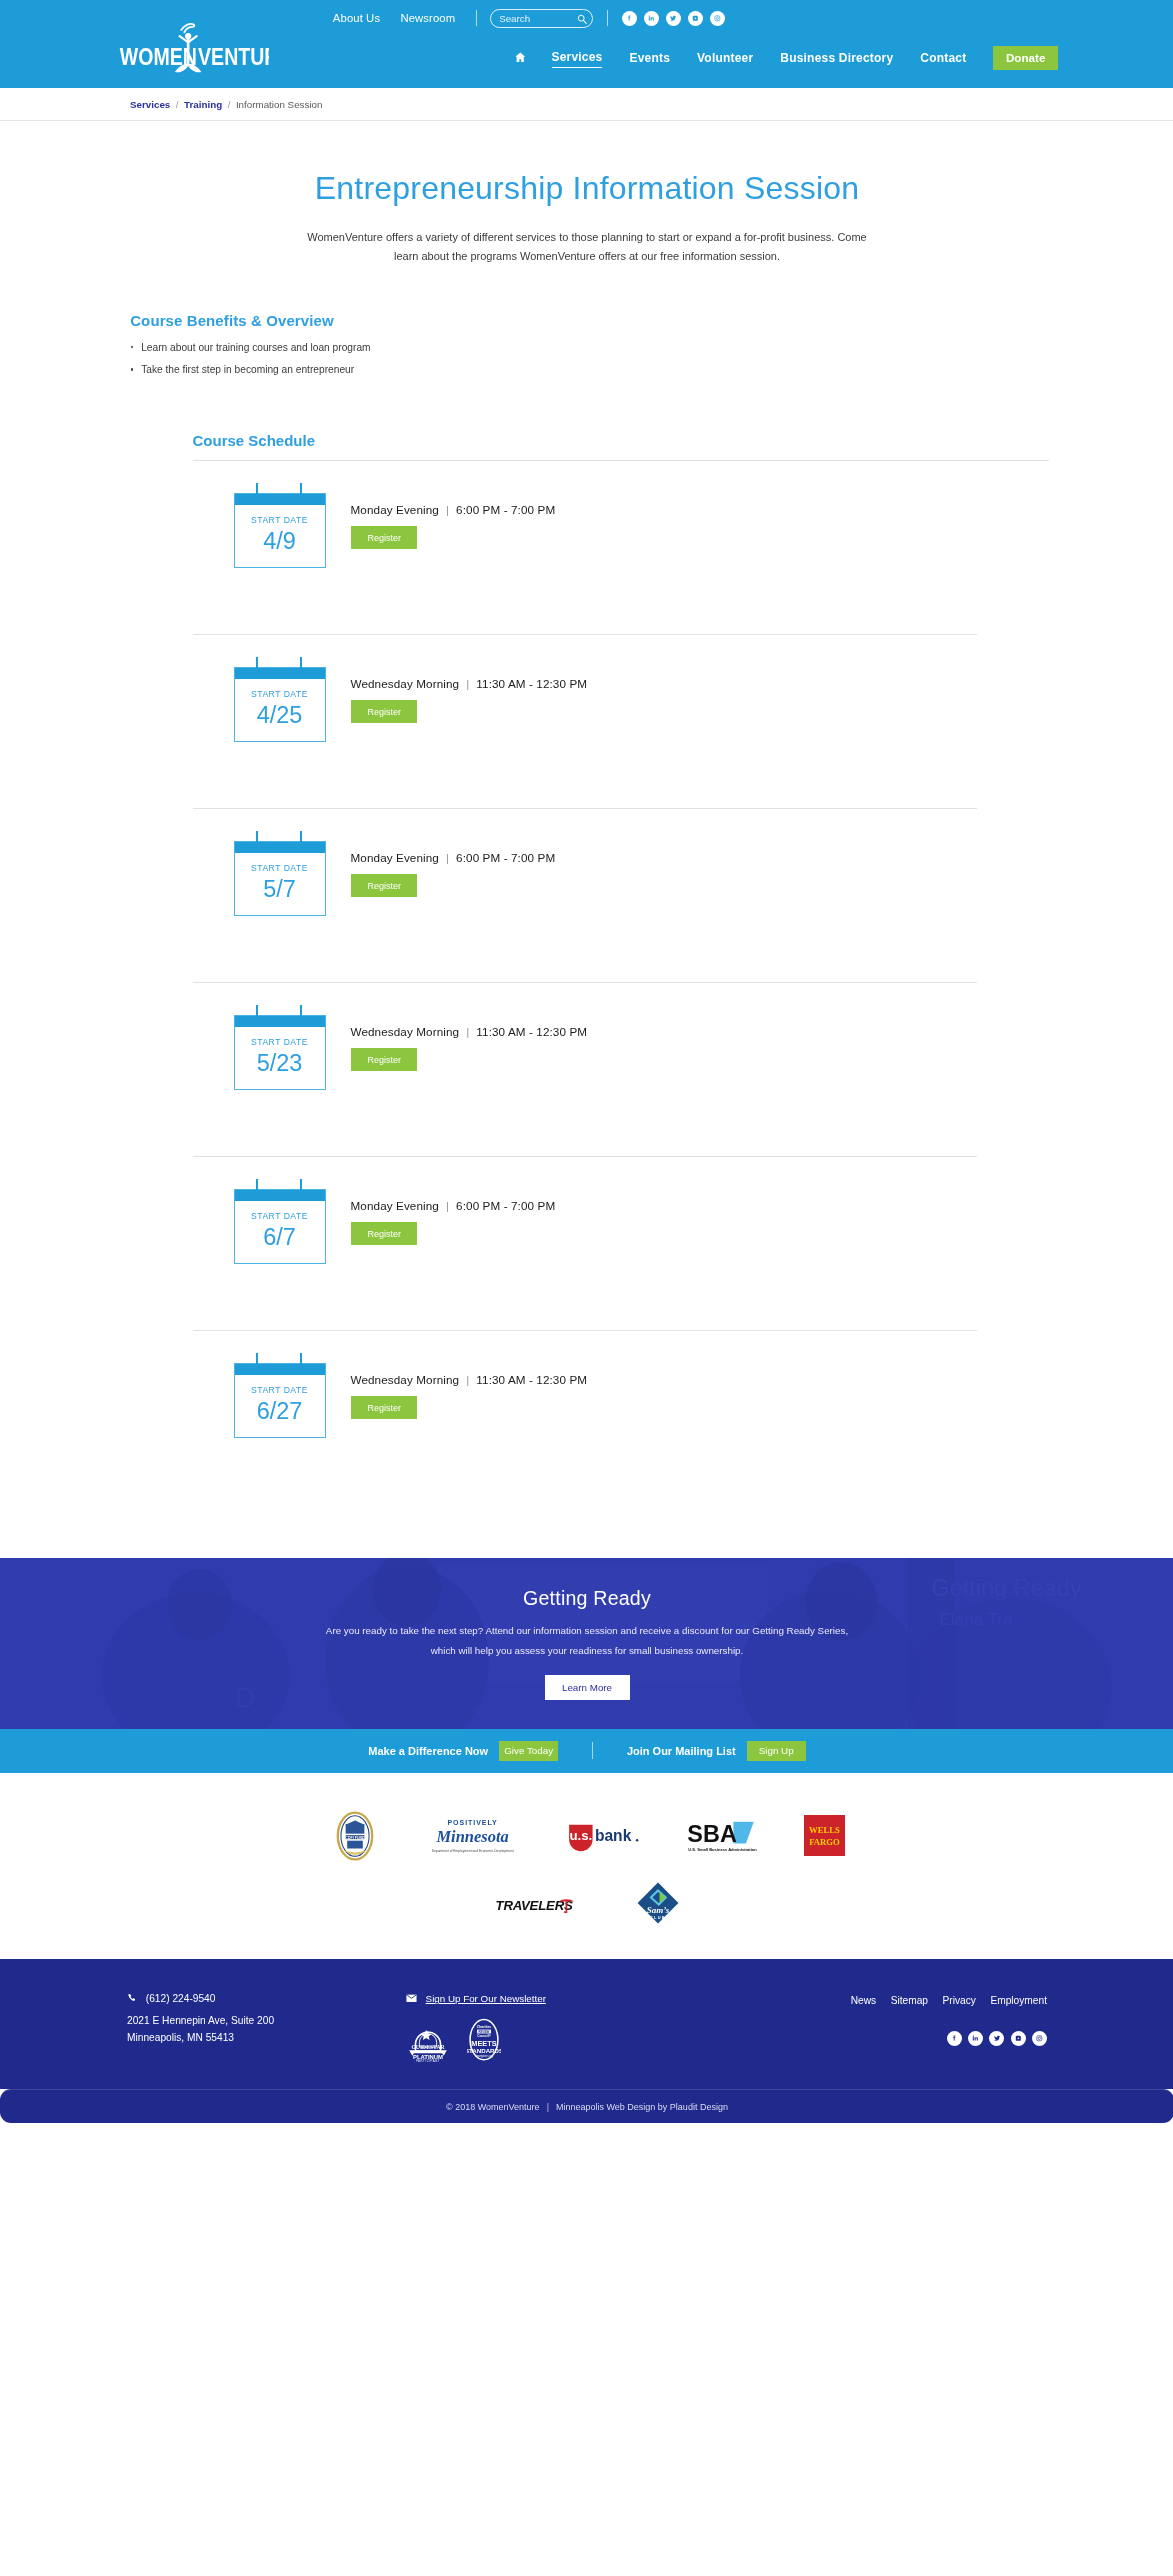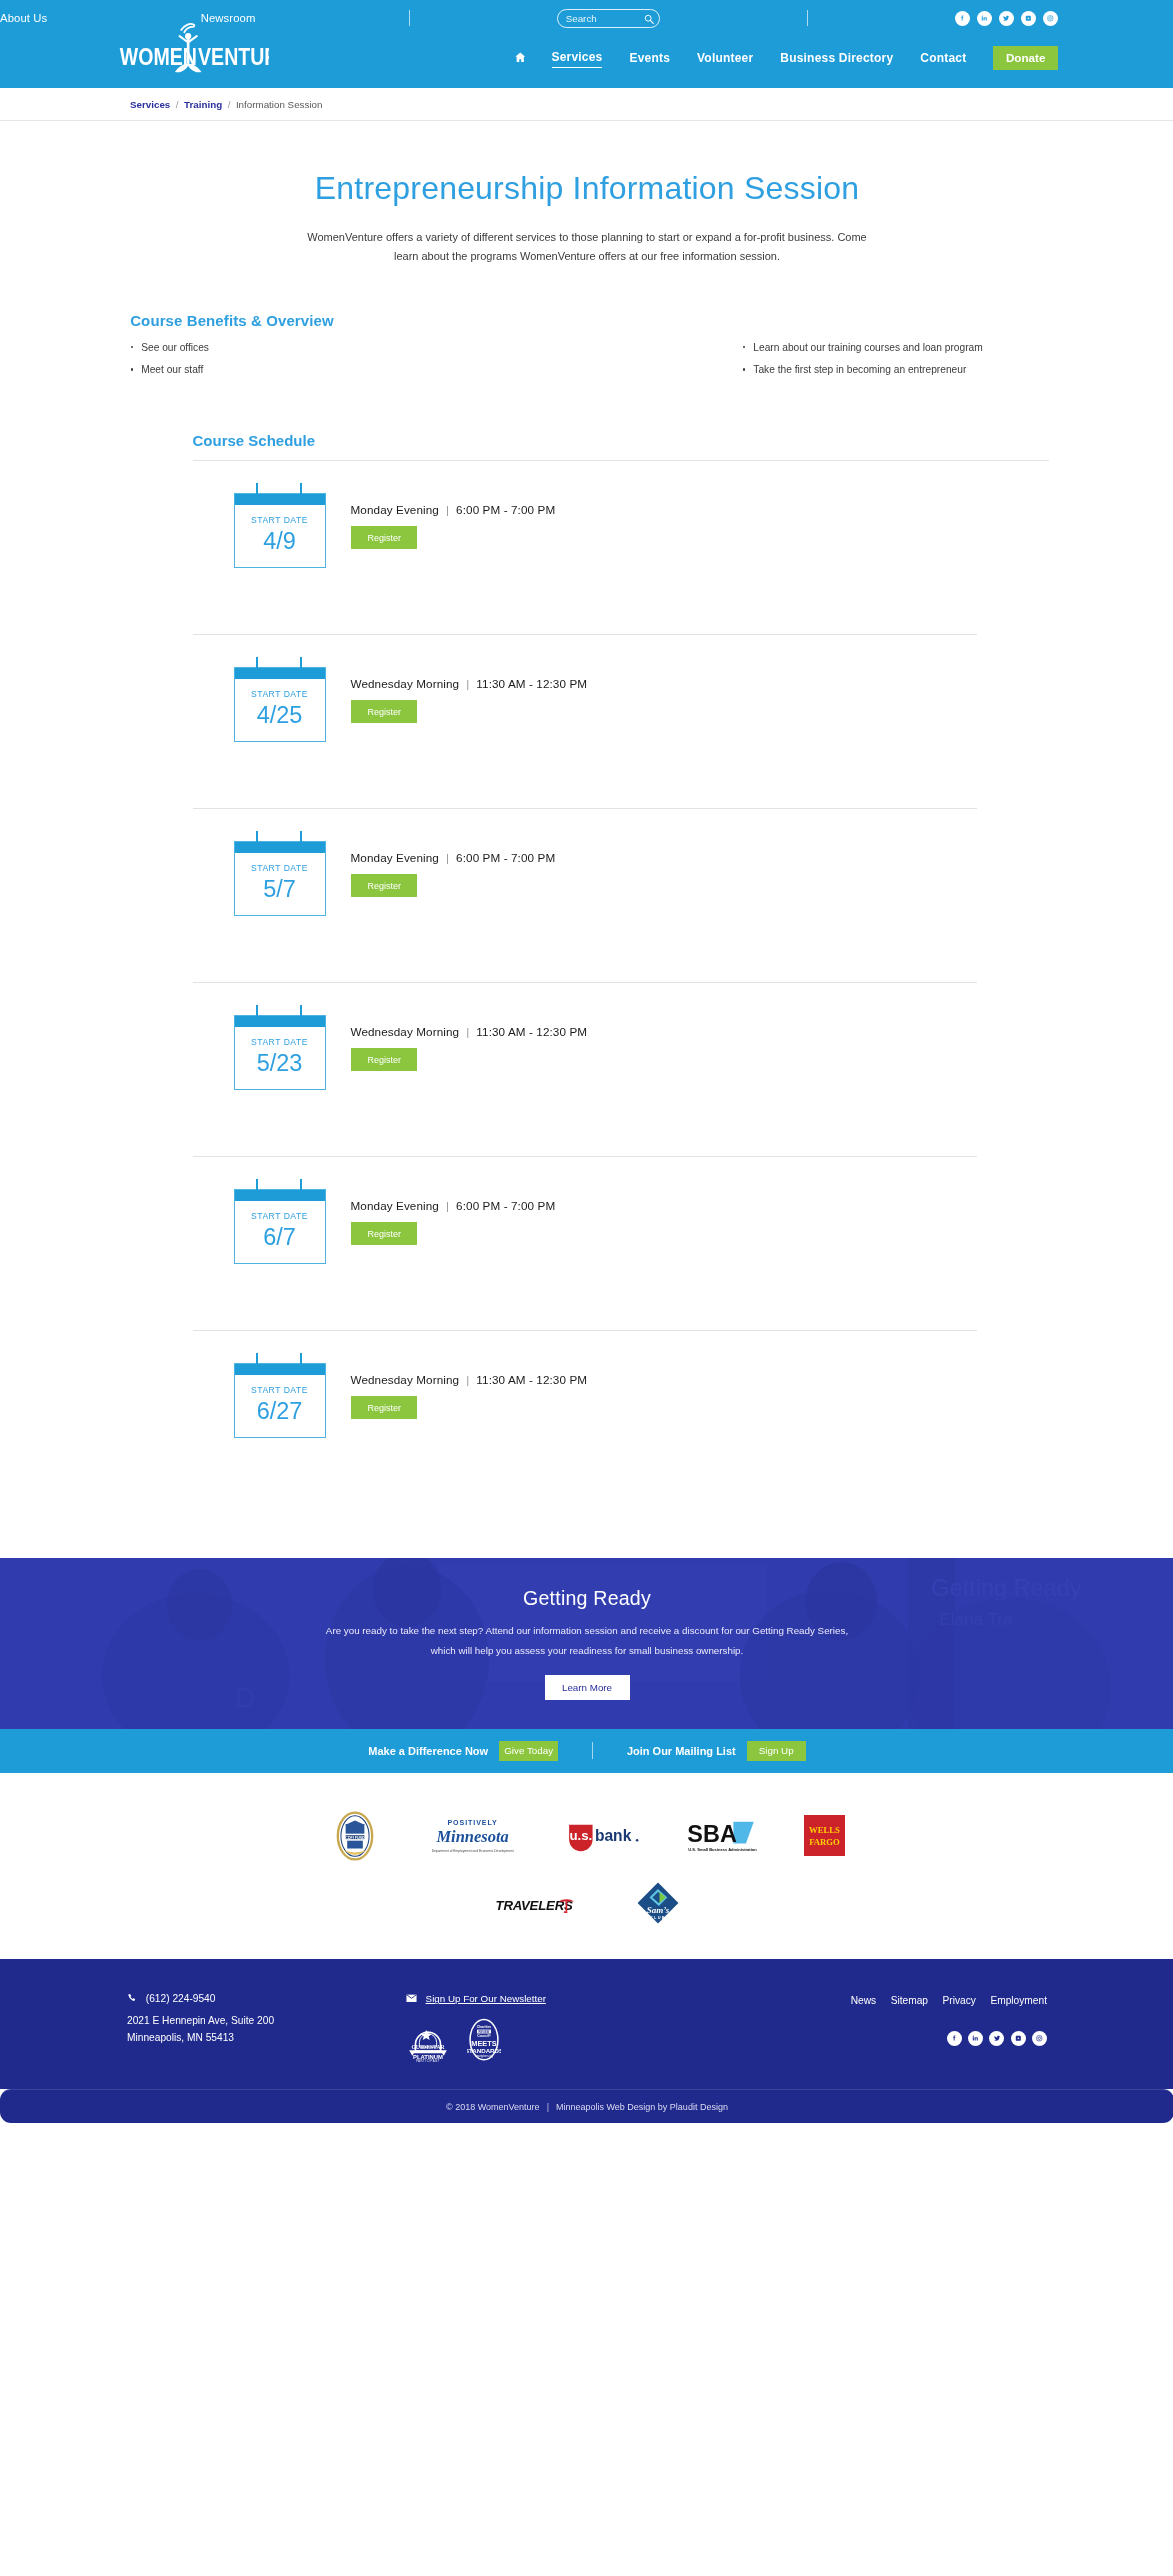--- a/index.html
+++ b/index.html
@@ -14,21 +14,21 @@
   
   .topbar {
     background: #1d9cd8;
     width: 100%;
     height: 88px;
     position: relative;
   }
   .util-row {
     display: flex;
     align-items: center;
-    justify-content: space-between;
+    justify-content: center;
     gap: 0px;
     padding: 6.3px 116px 0 0;
     height: 30px;
   }
   .util-link {
     color: #ffffff;
     font-size: 11.3px;
     text-decoration: none;
     margin-right: 20.3px;
     letter-spacing: 0.1px;
@@ -469,24 +469,20 @@
 </nav>
 
 <section class="hero">
   <h1>Entrepreneurship Information Session</h1>
   <p>WomenVenture offers a variety of different services to those planning to start or expand a for-profit business. Come learn about the programs WomenVenture offers at our free information session.</p>
 </section>
 
 <section class="wrap benefits">
   <h2 class="sec-h">Course Benefits &amp; Overview</h2>
   <div class="ben-cols">
-    <div class="ben-col">
-      <div class="ben-li">See our offices</div>
-      <div class="ben-li">Meet our staff</div>
-    </div>
     <div class="ben-col">
       <div class="ben-li">Learn about our training courses and loan program</div>
       <div class="ben-li">Take the first step in becoming an entrepreneur</div>
     </div>
   </div>
 </section>
 
 <section class="wrap sched">
   <h2 class="sched-h">Course Schedule</h2>
   <div class="sched-rule"></div>

